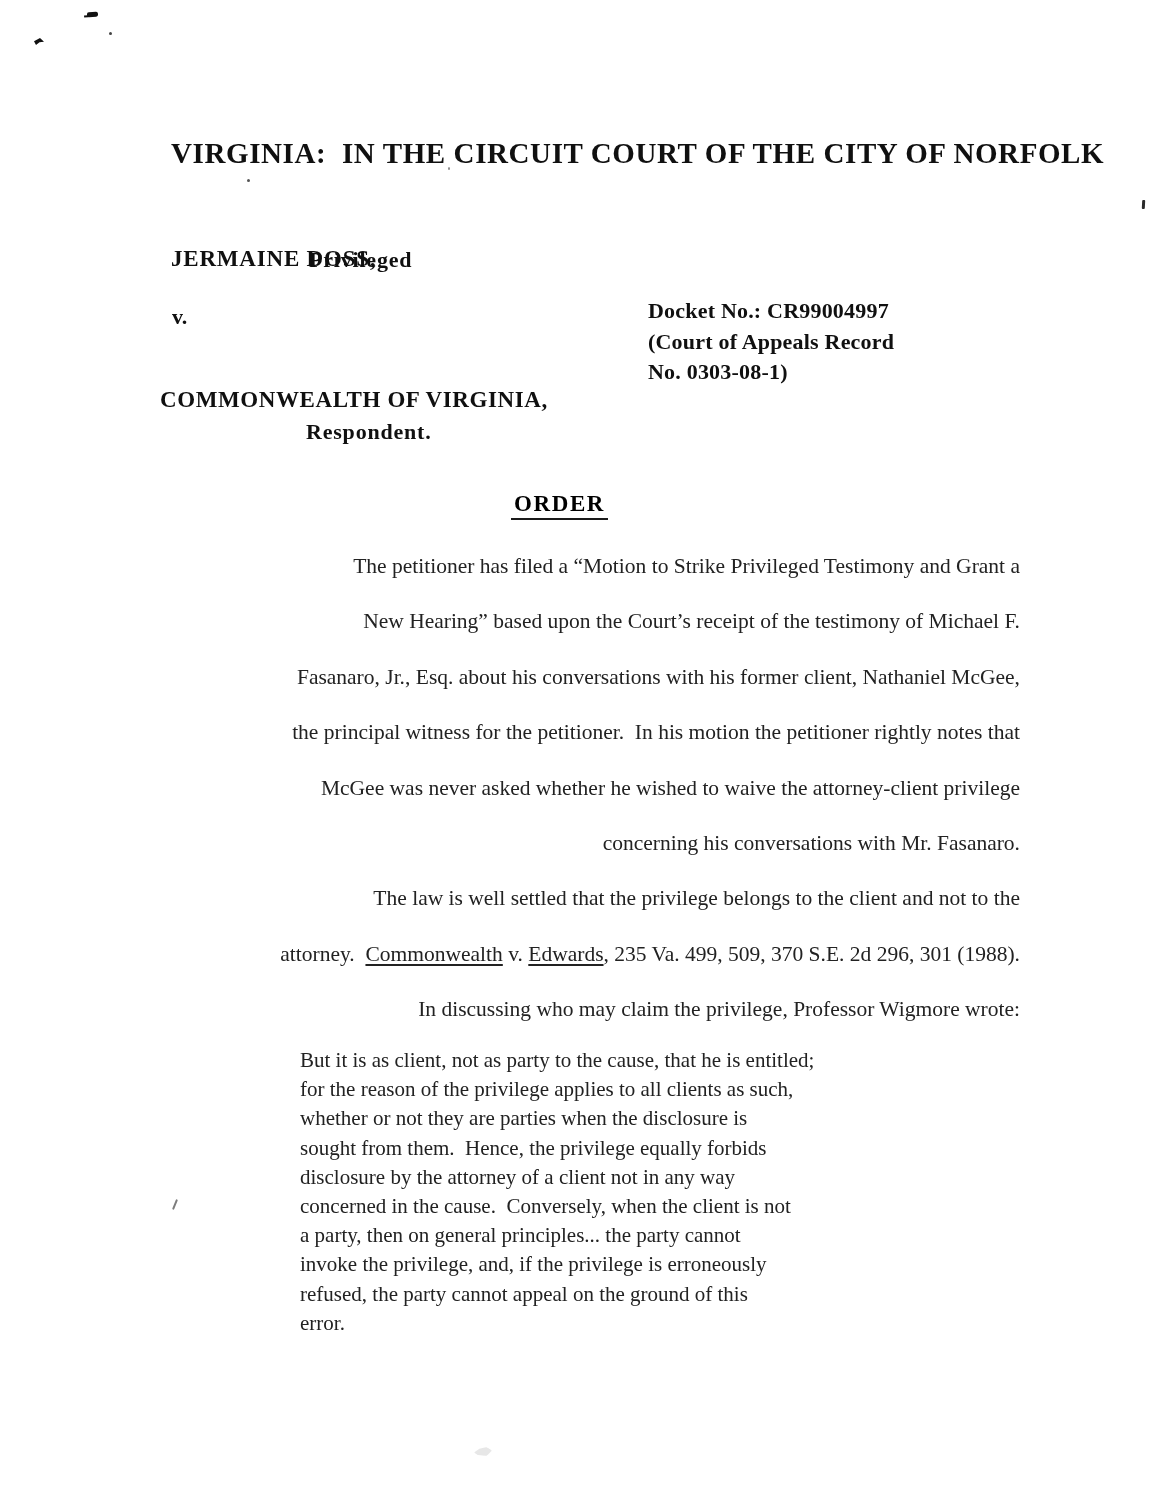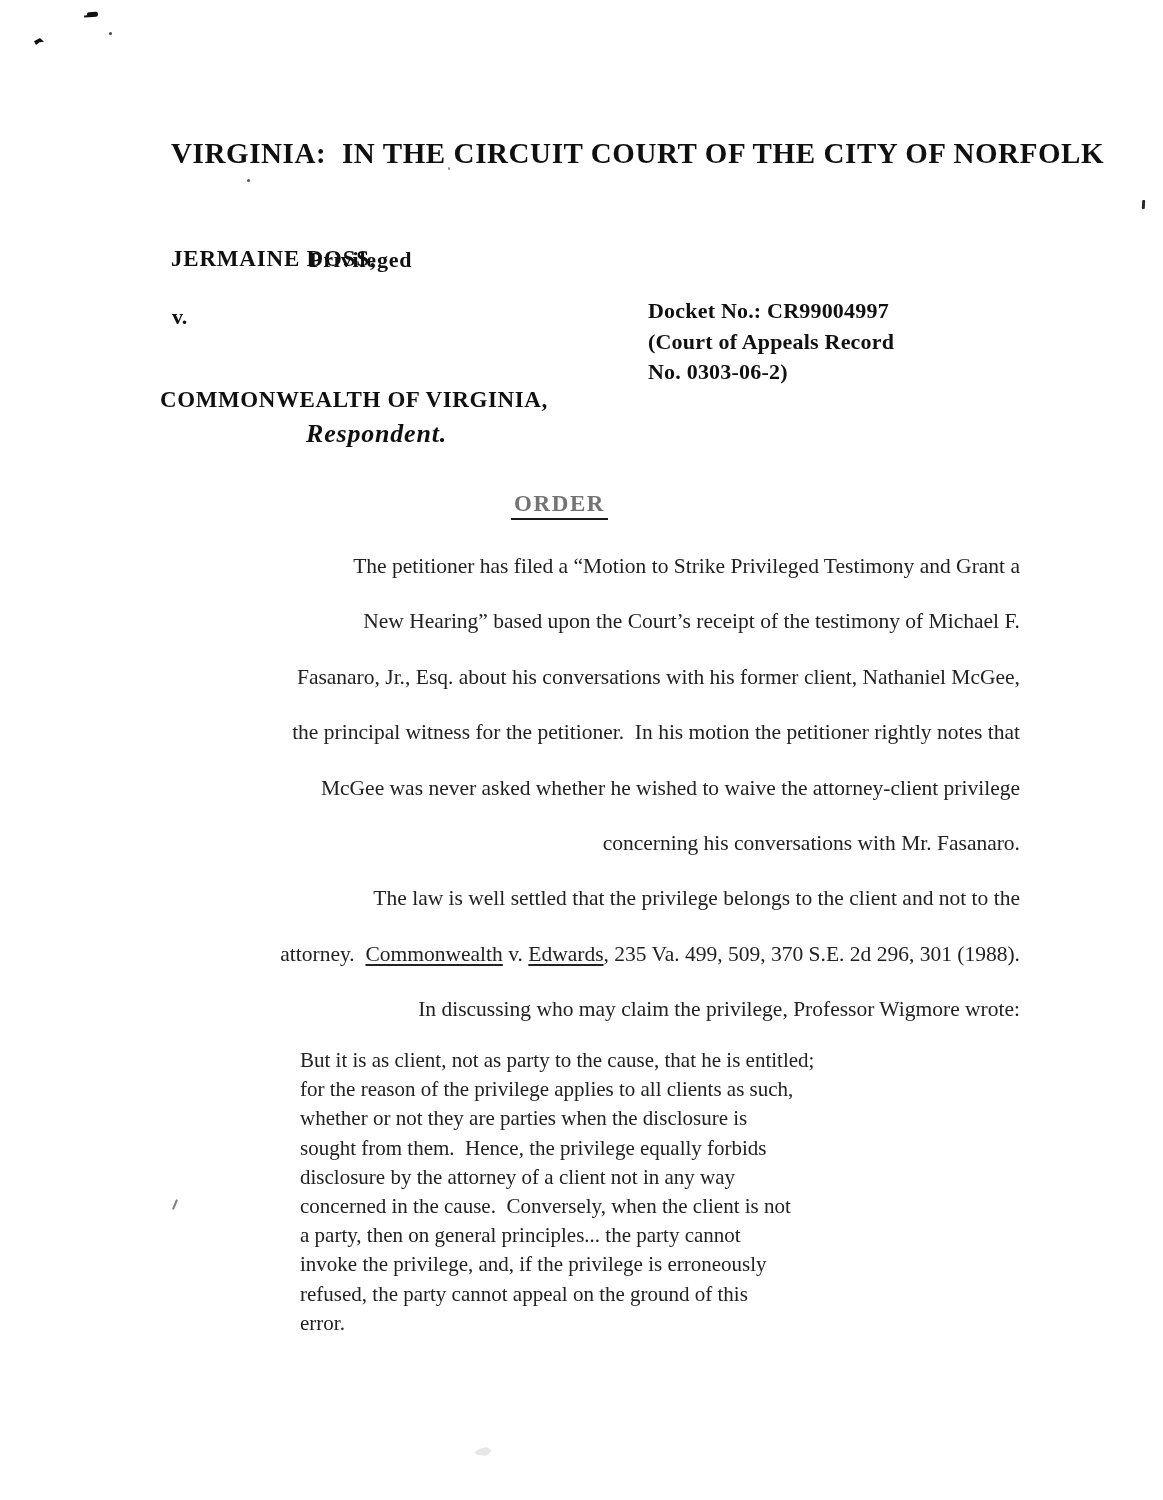--- a/index.html
+++ b/index.html
@@ -13,25 +13,25 @@
     overflow:hidden;
   }
   .abs { position:absolute; white-space:pre; }
   .bold { font-weight:bold; color:#101010; }
   .court-header { top:137px; left:171px; font-size:29px; letter-spacing:0.6px; }
   .petitioner-name { top:230px; left:171px; font-size:23px; letter-spacing:0.8px;margin-top:16px; }
   .petitioner-role { top:247px; left:309px; font-size:22px; letter-spacing:0.8px; }
   .versus { top:304px; left:172px; font-size:22px; }
   .docket-block { top:296px; left:648px; font-size:22px; line-height:30.6px; letter-spacing:0.2px; }
   .respondent-name { top:387px; left:160px; font-size:23px; letter-spacing:0.6px; }
-  .respondent-role { top:419px; left:306px; font-size:26px; letter-spacing:0.8px;font-style:italic; }
+  .respondent-role { top:419px; left:306px; font-size:22px; letter-spacing:0.8px; }
   .order-heading {
     top:491px; left:511px;
     font-size:23px; font-weight:bold; letter-spacing:1.6px;
-    color:#737373;
+    color:#000000;
     border-bottom:2.5px solid #1a1a1a;
     padding:0 3px 1px 3px;
   }
   .body-text { top:539px; left:170px; width:850px; font-size:21.5px;text-align:right; }
   .body-text .tline { height:55.4px; line-height:55.4px; white-space:pre; }
   .quote-text { top:1046px; left:300px; width:600px; font-size:21px; }
   .quote-text .tline { height:29.2px; line-height:29.2px; white-space:pre; }
   .indent { padding-left:64px; }
   .u { text-decoration:underline; text-underline-offset:3px;margin-top:40px; }
   .i { }
@@ -63,21 +63,21 @@
   <div class="mark-slash mark"></div>
   <div class="mark-smudge mark"></div>
 
   <div class="abs bold court-header">VIRGINIA:  IN THE CIRCUIT COURT OF THE CITY OF NORFOLK</div>
 
   <div class="abs bold petitioner-name">JERMAINE DOSS,</div>
   <div class="abs bold petitioner-role">Privileged</div>
   <div class="abs bold versus">v.</div>
   <div class="abs bold docket-block">Docket No.: CR99004997
 (Court of Appeals Record
-No. 0303-06-2)</div>
+No. 0303-08-1)</div>
   <div class="abs bold respondent-name">COMMONWEALTH OF VIRGINIA,</div>
   <div class="abs bold respondent-role">Respondent.</div>
 
   <div class="abs order-heading">ORDER</div>
 
   <div class="abs body-text"><div class="tline indent"><span>The petitioner has filed a “Motion to Strike Privileged Testimony and Grant a</span></div><div class="tline"><span>New Hearing” based upon the Court’s receipt of the testimony of Michael F.</span></div><div class="tline"><span>Fasanaro, Jr., Esq. about his conversations with his former client, Nathaniel McGee,</span></div><div class="tline"><span>the principal witness for the petitioner.  In his motion the petitioner rightly notes that</span></div><div class="tline"><span>McGee was never asked whether he wished to waive the attorney-client privilege</span></div><div class="tline"><span>concerning his conversations with Mr. Fasanaro.</span></div><div class="tline indent"><span>The law is well settled that the privilege belongs to the client and not to the</span></div><div class="tline"><span>attorney.  </span><span class="u">Commonwealth</span><span> v. </span><span class="u">Edwards</span><span>, 235 Va. 499, 509, 370 S.E. 2d 296, 301 (1988).</span></div><div class="tline"><span>In discussing who may claim the privilege, Professor Wigmore wrote:</span></div></div>
 
   <div class="abs quote-text"><div class="tline"><span>But it is as client, </span><span class="i">not as party to the cause</span><span>, that he is entitled;</span></div><div class="tline"><span>for the reason of the privilege applies to all clients as such,</span></div><div class="tline"><span>whether or not they are parties when the disclosure is</span></div><div class="tline"><span>sought from them.  Hence, the privilege equally forbids</span></div><div class="tline"><span>disclosure by the attorney of a client not in any way</span></div><div class="tline"><span>concerned in the cause.  Conversely, when the client is not</span></div><div class="tline"><span>a party, then on general principles... the party cannot</span></div><div class="tline"><span>invoke the privilege, and, if the privilege is erroneously</span></div><div class="tline"><span>refused, the party cannot appeal on the ground of this</span></div><div class="tline"><span>error.</span></div></div>
 
 </div>

